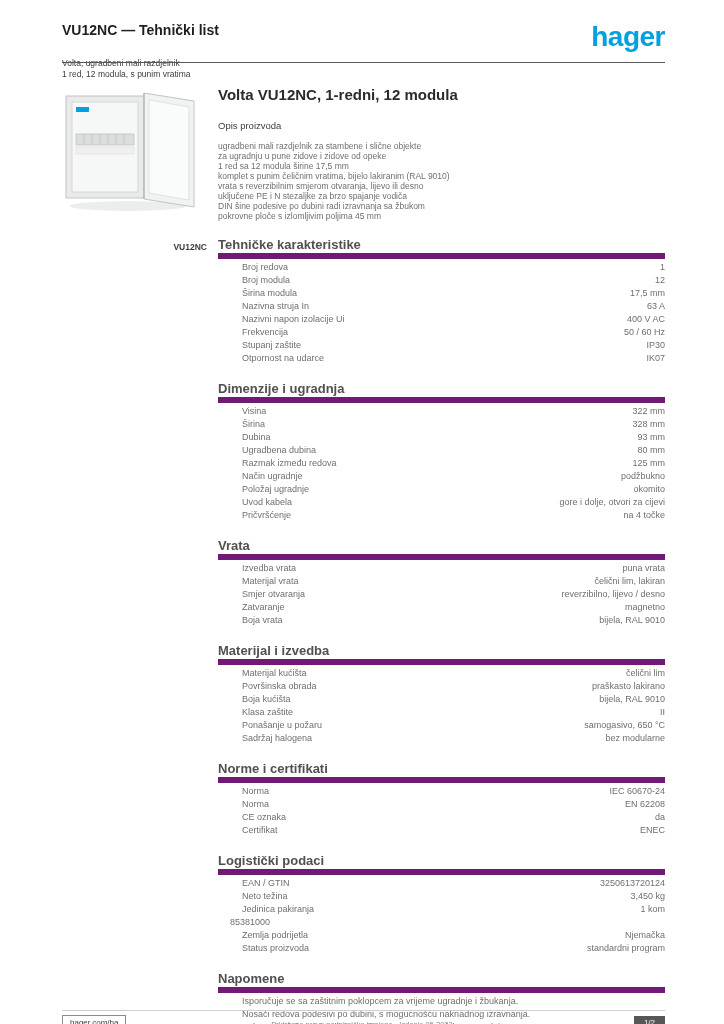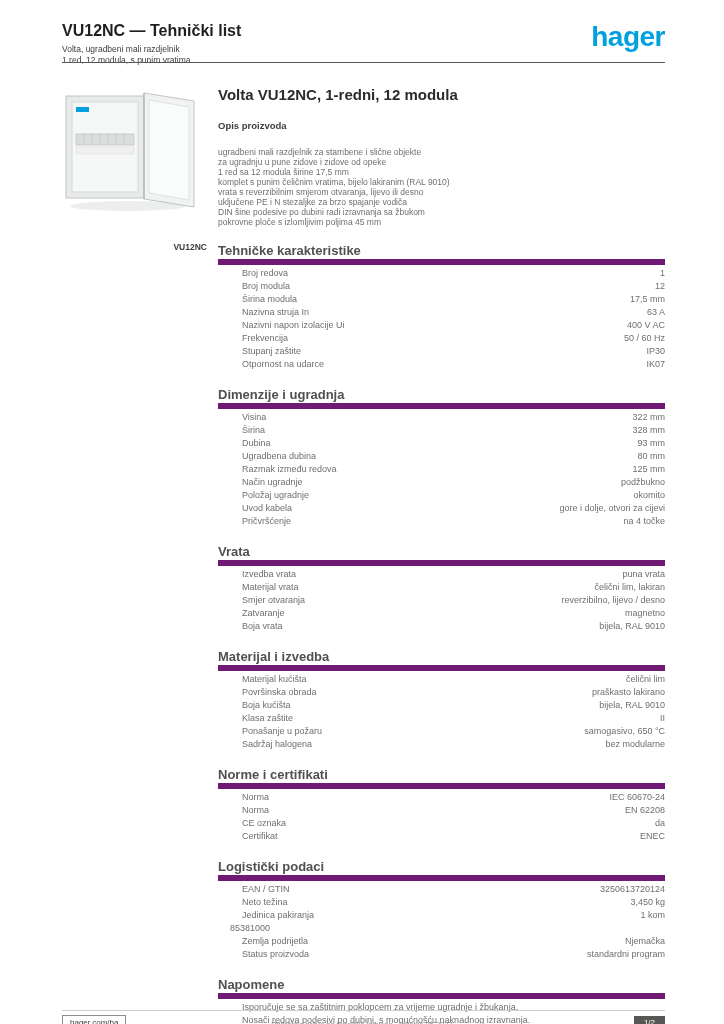--- a/index.html
+++ b/index.html
@@ -1,34 +1,34 @@
 <!DOCTYPE html>
 <html><head>
 <meta charset="utf-8">
 <style>
   html,body{margin:0;padding:0;background:#ffffff;}
   body{font-family:"Liberation Sans", sans-serif;-webkit-font-smoothing:antialiased;}
   .page{position:relative;width:724px;height:1024px;background:#ffffff;overflow:hidden;}
 
   
   .hdr-left{position:absolute;left:62px;top:22px;width:260px;}
-  .hdr-title{font-size:16px;font-weight:bold;color:#1f1f1e;margin-bottom:4px;}
+  .hdr-title{font-size:14px;font-weight:bold;color:#1f1f1e;margin-bottom:20px;}
   .hdr-sub{font-size:8.5px;color:#3c3c3b;line-height:11px;}
   .logo{position:absolute;right:59px;top:22px;font-size:28px;font-weight:bold;letter-spacing:-0.5px;color:#00A0E1;line-height:30px;}
   .hdr-rule{position:absolute;left:62px;right:59px;top:62px;height:1px;background:#575756;}
 
   
   .aside{position:absolute;left:62px;top:88px;width:145px;}
   .product-image{width:142px;height:126px;}
   .ref{margin-top:28px;font-size:8.5px;font-weight:bold;color:#3c3c3b;text-align:right;}
 
   
   .main{position:absolute;left:218px;top:86px;width:447px;}
   .main h1{margin:0 0 16px 0;font-size:15px;font-weight:bold;color:#2b2b2a;line-height:18px;}
-  .main h2{margin:0 0 16px 0;font-size:9.5px;font-weight:bold;color:#3c3c3b;}
+  .main h2{margin:0 0 10px 0;font-size:9.5px;font-weight:normal;color:#3c3c3b;}
   .features{margin:0 0 6px 0;padding:0;list-style:none;}
   .features li{font-size:8.5px;color:#6f6f6e;line-height:10px;}
   .spec-section{margin:0;}
   .section-title{margin:16px 0 2px 0;padding-bottom:1px;font-size:13px;font-weight:bold;color:#50504f;border-bottom:6px solid #701a75;}
   .spec-row{display:flex;justify-content:space-between;font-size:9px;color:#6f6f6e;line-height:13px;}
   .spec-label{flex:1 1 auto;padding-left:24px;}
   .spec-value{flex:0 0 auto;margin-left:12px;text-align:right;white-space:nowrap;}
 
   
   .ftr-rule{position:absolute;left:62px;right:59px;top:1010px;height:1px;background:#cfcfcf;}

